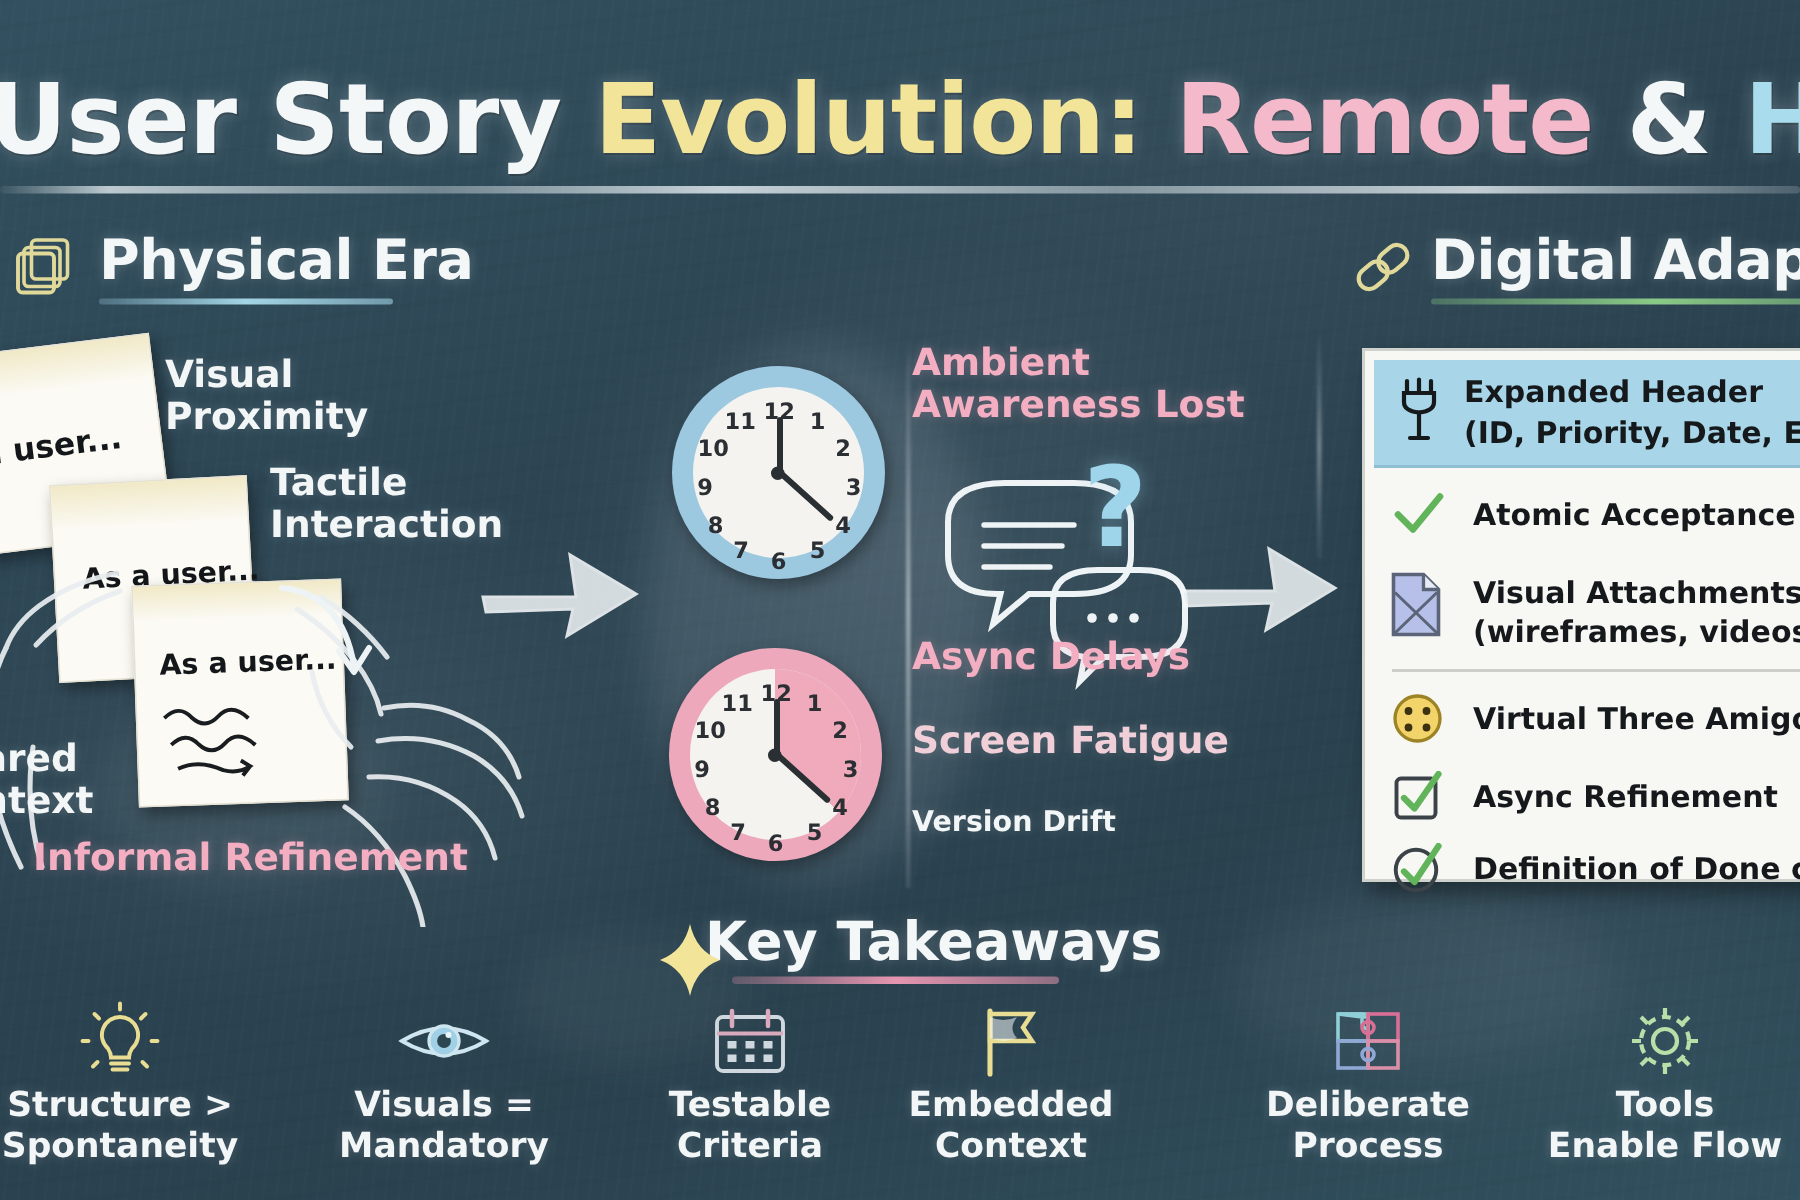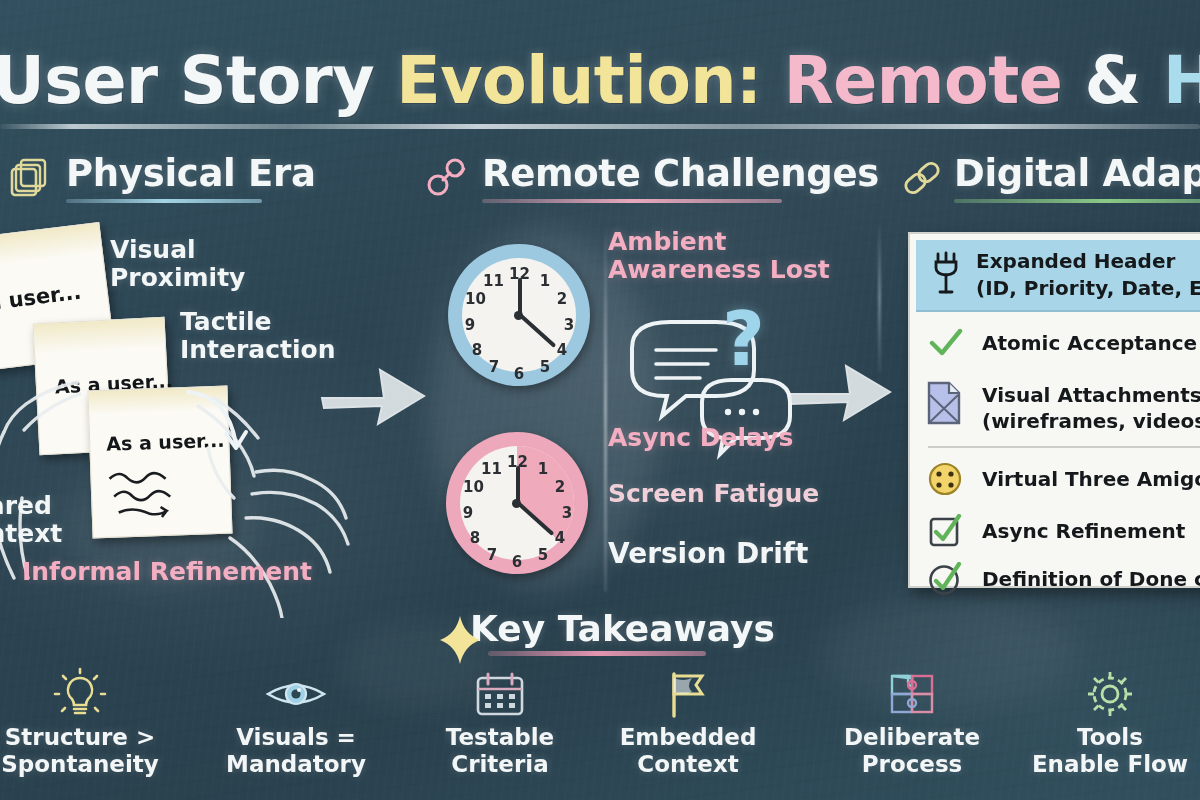--- a/index.html
+++ b/index.html
@@ -135,34 +135,20 @@
         <rect x="8" y="11" width="24" height="26" rx="3" fill="none" stroke="#e0d99a" stroke-width="2.4"></rect>
         <rect x="4" y="15" width="24" height="26" rx="3" fill="none" stroke="#e0d99a" stroke-width="2.6"></rect>
       </svg>
     </div>
     <div style="margin-left:58px;">
       <div class="sec-title">Physical Era</div>
       <div class="sec-rule" style="width:196px;background:linear-gradient(90deg,rgba(169,220,237,.25),rgba(169,220,237,.95),rgba(169,220,237,.55));"></div>
     </div>
   </div>
 
-  <div class="sec-head" style="left:424px;top:152px;">
-    <div class="sec-ico" style="width:48px;height:48px;">
-      <svg width="48" height="48" viewBox="0 0 48 48">
-        <circle cx="14" cy="31" r="9" fill="none" stroke="#f3aec2" stroke-width="3"></circle>
-        <circle cx="31" cy="14" r="8" fill="none" stroke="#f3aec2" stroke-width="3"></circle>
-        <path d="M19 26 L26 19" stroke="#f3aec2" stroke-width="3" fill="none" stroke-linecap="round"></path>
-        <path d="M33 22 L40 15" stroke="#f3aec2" stroke-width="2.6" fill="none" stroke-linecap="round"></path>
-      </svg>
-    </div>
-    <div style="margin-left:58px;">
-      <div class="sec-title">Remote Challenges</div>
-      <div class="sec-rule" style="width:300px;background:linear-gradient(90deg,rgba(243,174,194,.25),rgba(243,174,194,.95),rgba(243,174,194,.5));"></div>
-    </div>
-  </div>
 
   <div class="sec-head" style="left:898px;top:152px;">
     <div class="sec-ico" style="width:48px;height:48px;">
       <svg width="48" height="48" viewBox="0 0 48 48">
         <g transform="rotate(-40 24 24)">
           <rect x="5" y="17" width="21" height="14" rx="7" fill="none" stroke="#e0d99a" stroke-width="2.8"></rect>
           <rect x="22" y="17" width="21" height="14" rx="7" fill="none" stroke="#e0d99a" stroke-width="2.8"></rect>
         </g>
       </svg>
     </div>
@@ -281,21 +267,21 @@
     <path d="M36 40 h60 M36 54 h52 M36 68 h44" stroke="#eef3f5" stroke-width="3.6" stroke-linecap="round"></path>
     <path d="M82 92 q0 -22 30 -22 h28 q30 0 30 22 v14 q0 22 -30 22 h-24 l-16 16 l3 -16 q-21 -3 -21 -22 Z" fill="none" stroke="#eef3f5" stroke-width="4"></path>
     <circle cx="108" cy="102" r="3.2" fill="#eef3f5"></circle>
     <circle cx="122" cy="102" r="3.2" fill="#eef3f5"></circle>
     <circle cx="136" cy="102" r="3.2" fill="#eef3f5"></circle>
   </svg>
   <div style="position:absolute;left:722px;top:296px;font-size:74px;font-weight:700;color:#9fd5ea;font-family:'DejaVu Sans',sans-serif;text-shadow:0 0 12px rgba(159,213,234,.35);">?</div>
 
   <div class="lbl softpink" style="left:608px;top:480px;width:230px;font-size:25px;">Screen Fatigue</div>
   <div class="lbl pink" style="left:608px;top:424px;width:230px;font-size:25px;">Async Delays</div>
-  <div class="lbl w" style="left:608px;top:538px;width:230px;font-size:28px;">Version Drift</div>
+  <div class="lbl w" style="left:608px;top:538px;width:230px;font-size:19px;">Version Drift</div>
 
   <svg width="110" height="84" viewBox="0 0 110 84" style="position:absolute;left:784px;top:348px;">
     <path d="M4 46 L66 46 L62 18 L106 44 L60 72 L64 54 L6 56 Z" fill="#e9eff1" opacity=".88" stroke="#f4f8f9" stroke-width="2"></path>
   </svg>
 
   <div id="dcard">
     <div class="hdr">
       <svg width="28" height="46" viewBox="0 0 28 46" style="position:absolute;left:16px;top:10px;">
         <path d="M6 4 v8 M14 3 v9 M22 4 v8 M4 12 h20 v6 q0 6 -10 7 q-10 -1 -10 -7 Z" stroke="#15191c" stroke-width="2.8" fill="none" stroke-linecap="round"></path>
         <path d="M14 25 v17" stroke="#15191c" stroke-width="2.8" stroke-linecap="round"></path>
@@ -407,21 +393,21 @@
           <rect x="11" y="33" width="6" height="5"></rect>
             <rect x="23" y="33" width="6" height="5"></rect>
             <rect x="35" y="33" width="6" height="5"></rect>
         </g>
       </svg>
     </div>
     <div class="tk-lbl">Testable
 Criteria</div>
   </div>
 
-  <div class="tk" style="left:588px;top:668px;">
+  <div class="tk" style="left:574px;top:668px;">
     <div class="tk-ico">
       <svg width="52" height="52" viewBox="0 0 52 52">
         <path d="M12 6 v42" stroke="#e8dd92" stroke-width="3.4" stroke-linecap="round"></path>
         <path d="M12 8 h28 l-6 9 l6 9 h-28 Z" fill="none" stroke="#e8dd92" stroke-width="3"></path>
         <path d="M12 10 q9 4 18 0 q-6 8 0 14 q-9 4 -18 0 Z" fill="#f3f7f8" opacity=".55"></path>
       </svg>
     </div>
     <div class="tk-lbl">Embedded
 Context</div>
   </div>

